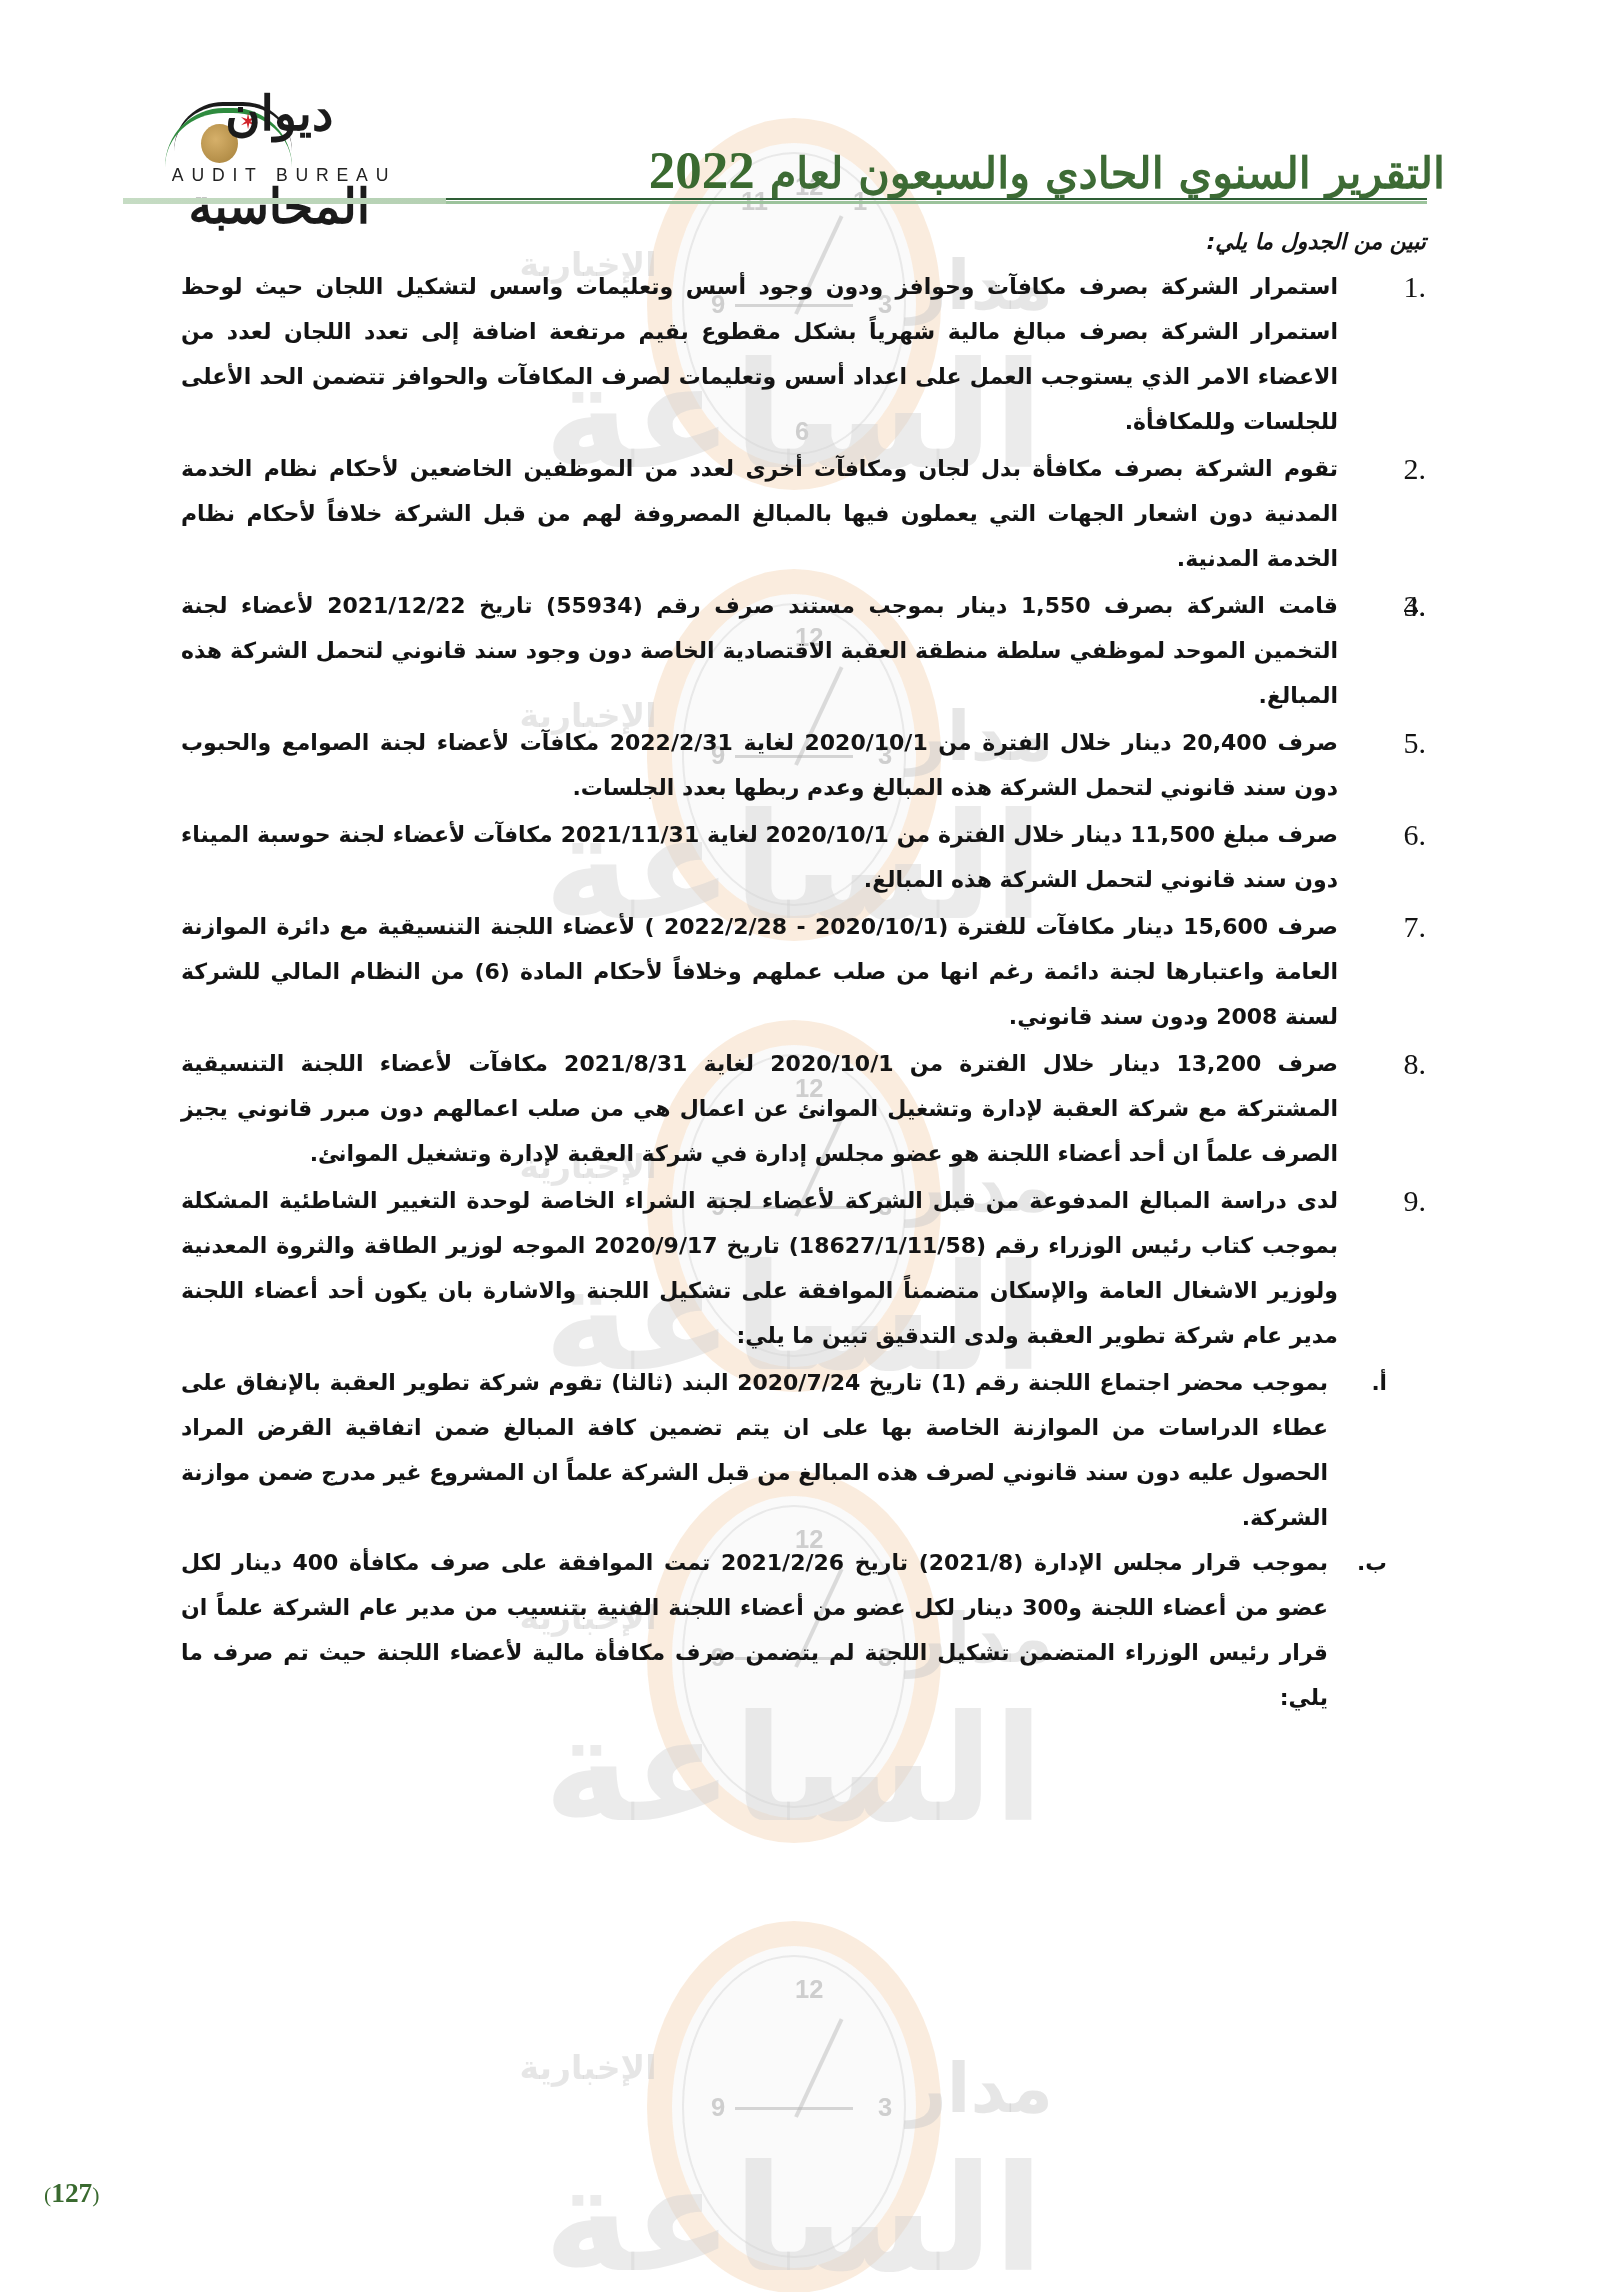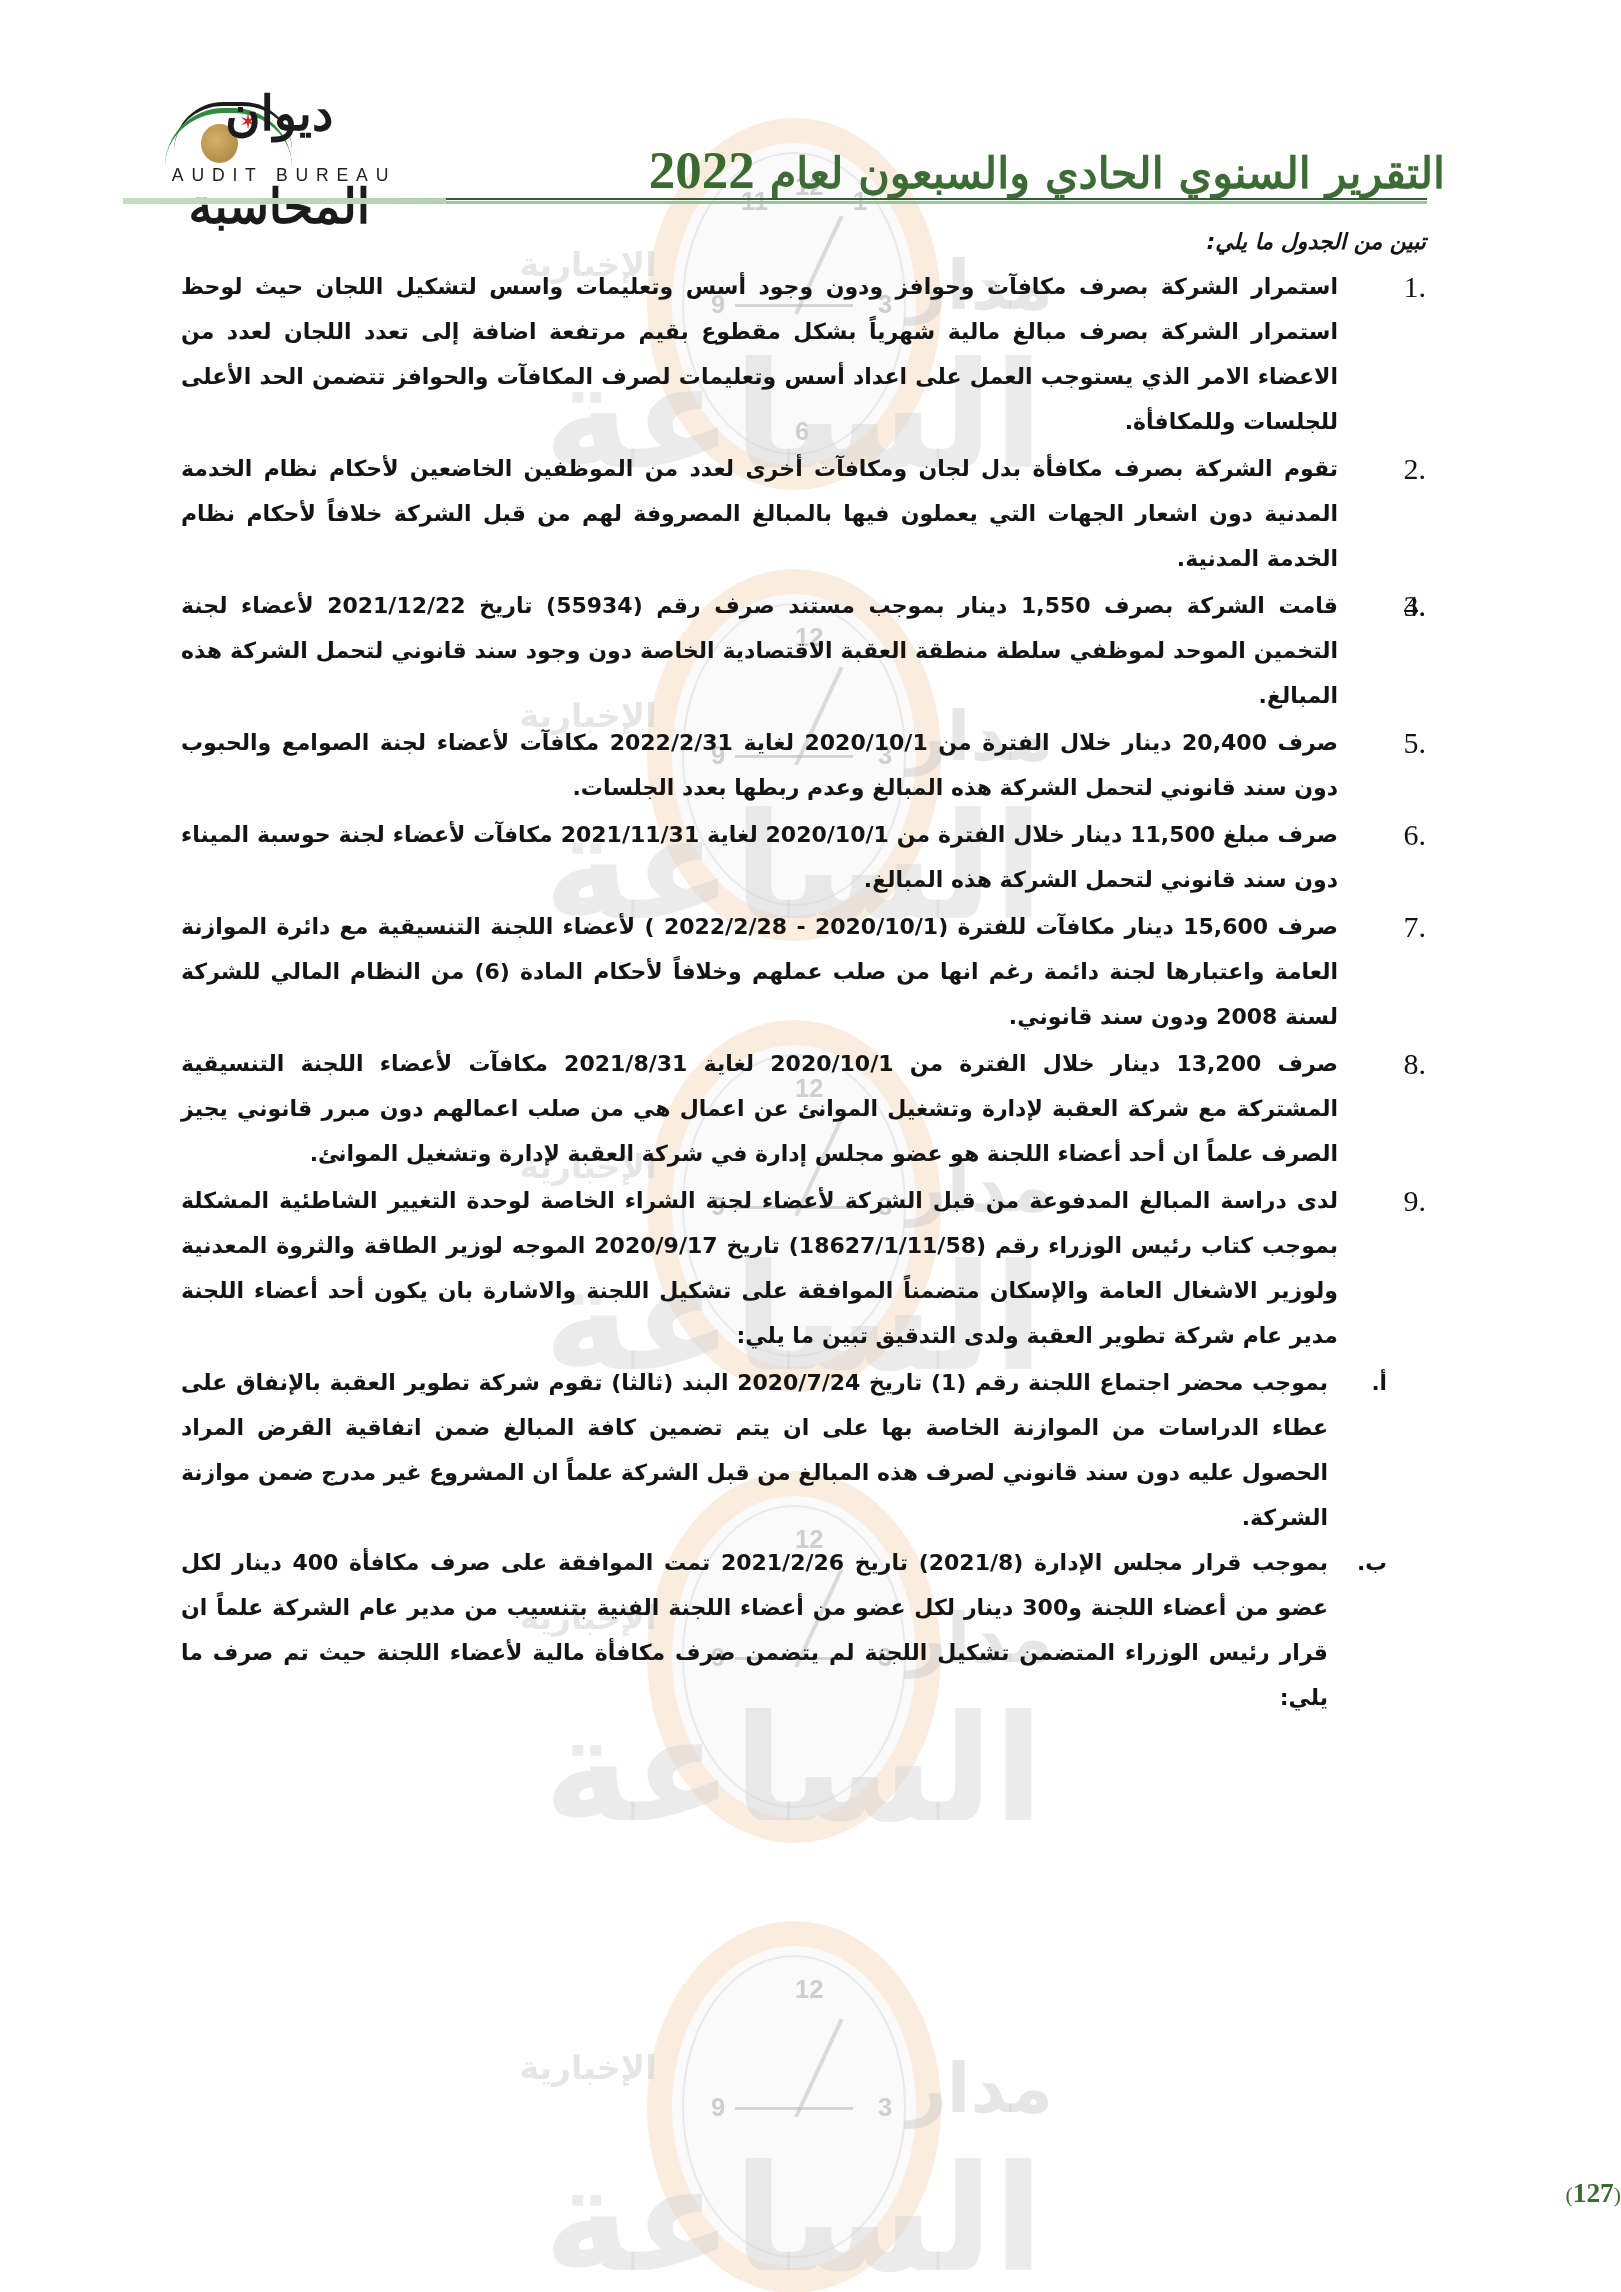--- a/index.html
+++ b/index.html
@@ -91,21 +91,21 @@
       font-family: "Liberation Serif", serif; font-weight: normal; font-size: 30px; direction: ltr;
     }
     .sub-item { position: relative; padding-right: 59px; margin-right: 39px; line-height: 45px; text-align: justify; }
     .sub-label {
       position: absolute; right: 0; top: 0; width: 39px; text-align: right;
       font-family: "DejaVu Sans", sans-serif; font-weight: bold; font-size: 21.6px;
     }
 
     
     .page-number {
-      position: absolute; left: 0; width: 1621px; top: 2178px; text-align: right; z-index: 2;
+      position: absolute; left: 0; width: 1621px; top: 2178px; text-align: left; z-index: 2;
       font-family: "Liberation Serif", serif; font-size: 27.4px; font-weight: bold; color: #3a6a30; padding-left: 44px;
     }
     .page-number .paren { font-weight: normal; font-size: 21.6px; color: #3a6a30; }
   </style>
 </head>
 <body>
 
 <div class="watermark-layer">
   <div class="wm-tile" style="left:490px; top:98px;">
     <div class="wm-clock">

